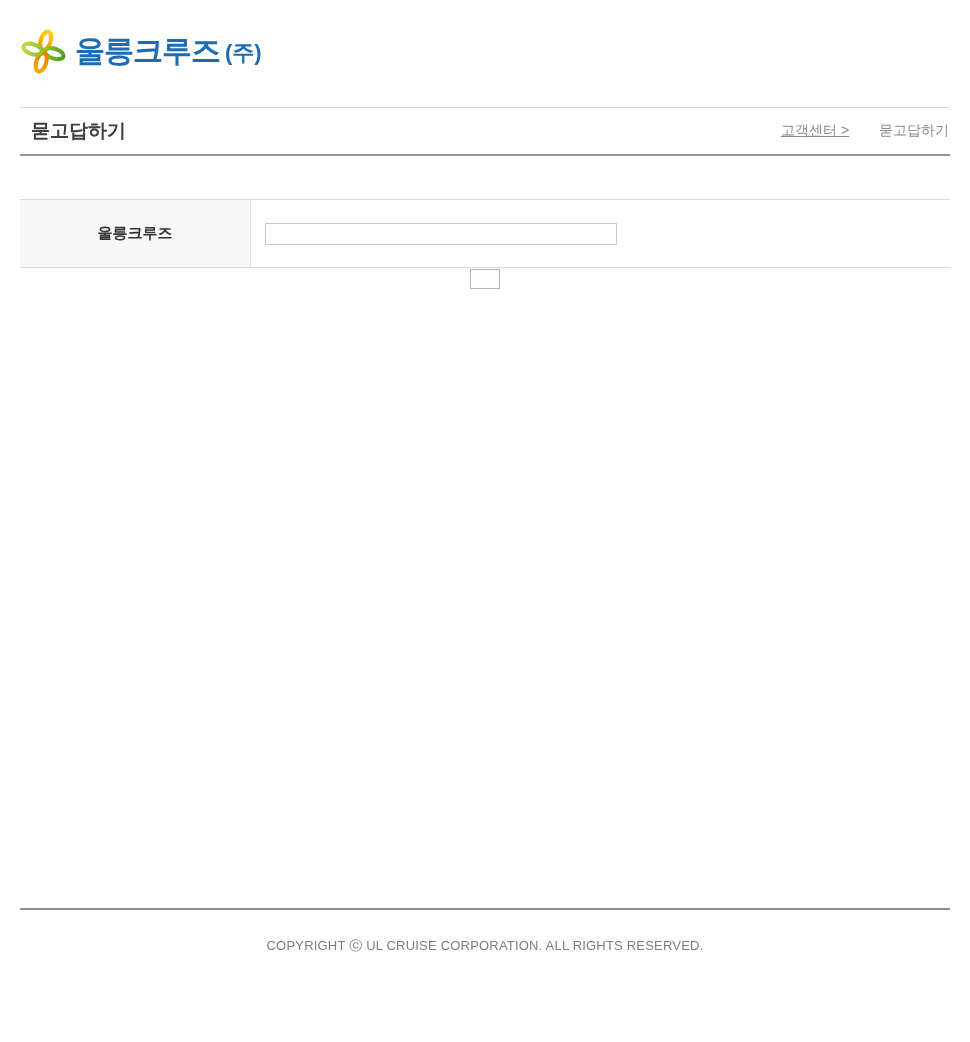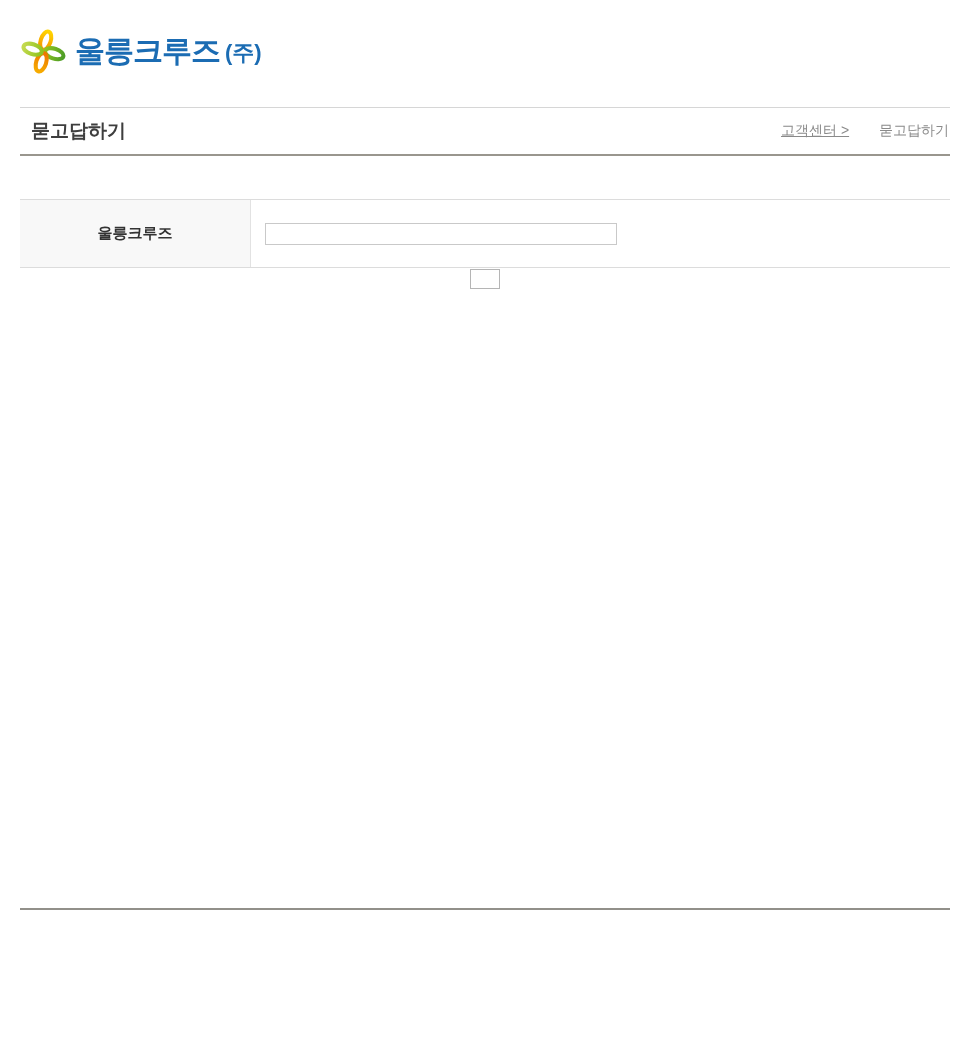--- a/index.html
+++ b/index.html
@@ -107,14 +107,17 @@
       <span>울릉크루즈</span>
     </div>
     <div class="pw-td">
       <input class="pw-input" type="password" value="" style="">
     </div>
   </div>
 
   <button class="confirm-btn"></button>
 
   <div class="footer-line"></div>
+  <footer class="footer">
+    <p class="copyright">COPYRIGHT ⓒ UL CRUISE CORPORATION. ALL RIGHTS RESERVED.</p>
+  </footer>
 
 </div>
 
 </body></html>

